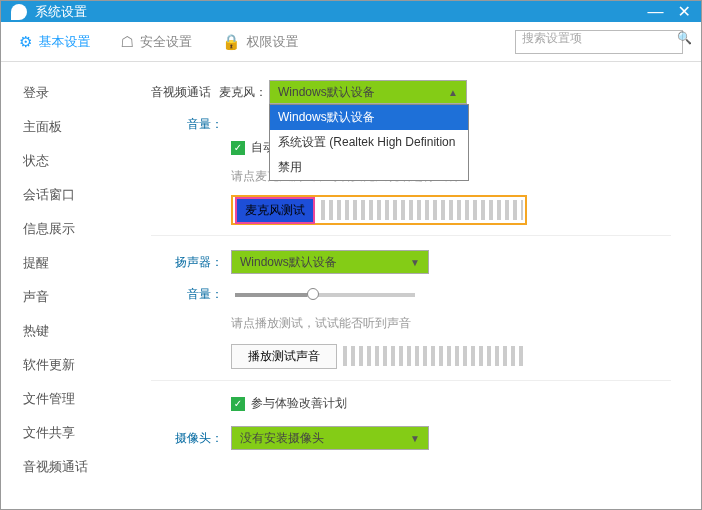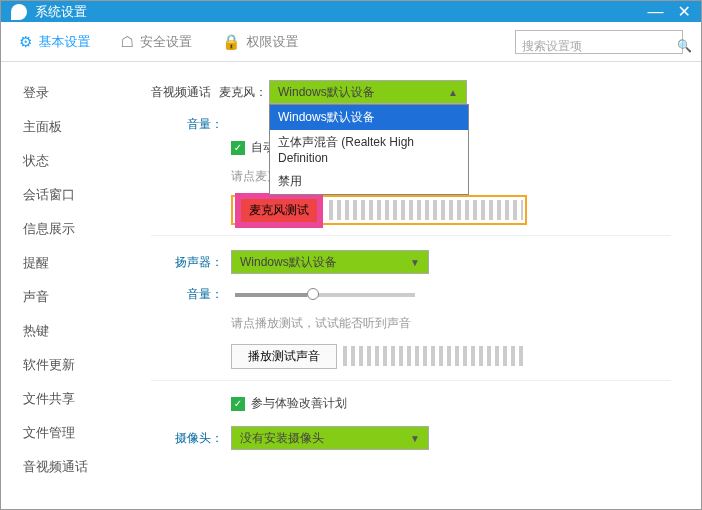--- a/index.html
+++ b/index.html
@@ -5,39 +5,39 @@
     * { margin: 0; padding: 0; box-sizing: border-box; font-family: "Microsoft YaHei", sans-serif; }
     body { width: 702px; height: 510px; background: #fff; border: 1px solid #999; font-size: 12px; color: #333; overflow: hidden; }
     .titlebar { background: #2196d8; height: 21px; display: flex; align-items: center; padding: 0 10px; color: #fff; }
     .titlebar .logo { width: 16px; height: 16px; background: #fff; border-radius: 50% 50% 50% 0; margin-right: 8px; }
     .titlebar .title { flex: 1; font-size: 13px; }
     .titlebar .winbtn { font-size: 16px; margin-left: 14px; cursor: pointer; }
     .tabrow { height: 40px; border-bottom: 1px solid #ddd; display: flex; align-items: center; padding: 0 18px; }
     .tab { display: flex; align-items: center; margin-right: 30px; color: #888; font-size: 13px; cursor: pointer; }
     .tab.active { color: #1e9fff; }
     .tab .ticon { margin-right: 6px; font-size: 15px; }
-    .searchbox { margin-left: auto; border: 1px solid #bbb; height: 24px; width: 168px; display: flex; align-items: flex-end; padding: 0 6px; color: #aaa; }
+    .searchbox { margin-left: auto; border: 1px solid #bbb; height: 24px; width: 168px; display: flex; align-items: flex-start; padding: 0 6px; color: #aaa; }
     .searchbox input { border: none; outline: none; flex: 1; font-size: 12px; color: #333; }
     .searchbox input::placeholder { color: #aaa; }
     .main { display: flex; height: 436px; }
     .sidebar { width: 140px; padding: 14px 0 0 22px; }
     .sidebar .item { font-size: 13px; color: #555; padding: 8px 0; cursor: pointer; }
     .content { flex: 1; padding: 18px 30px 0 10px; color: #444; position: relative; overflow: hidden; }
     .row { display: flex; align-items: center; margin-bottom: 12px; font-size: 12px; }
     .rowlabel { width: 72px; text-align: right; margin-right: 8px; color: #0369a1; }
     .sectionlabel { color: #444; margin-right: 8px; }
     .select { position: relative; border: 1px solid #aaa; height: 24px; width: 198px; display: flex; align-items: center; padding: 0 8px; background: #84cc16; cursor: pointer; }
     .select .arrow { margin-left: auto; font-size: 10px; color: #555; }
     .dropdown { position: absolute; top: 23px; left: -1px; width: 200px; border: 1px solid #888; background: #fff; z-index: 10; }
     .dropdown .opt { padding: 4px 8px; font-size: 12px; color: #333; cursor: pointer; }
     .dropdown .opt.sel { background: #1e70d8; color: #fff; }
     .checkbox { width: 14px; height: 14px; background: #2bb04a; display: inline-flex; align-items: center; justify-content: center; color: #fff; font-size: 10px; margin-right: 6px; }
     .hint { color: #999; font-size: 12px; margin-left: 80px; margin-bottom: 10px; }
     .testbox { display: flex; align-items: center; margin-left: 80px; border: 2px solid #f5a623; padding: 2px; width: 296px; height: 30px; }
-    .testbtn { border: 6px solid #ec4899; padding: 3px 8px; font-size: 12px; background: #ef4444; cursor: pointer; margin-right: 6px; }
+    .testbtn { border: 2px solid #ec4899; padding: 3px 8px; font-size: 12px; background: #1d4ed8; cursor: pointer; margin-right: 6px; }
     .meter { flex: 1; height: 20px; background: repeating-linear-gradient(90deg, #ccc 0 4px, #fff 4px 8px); }
     .slider { position: relative; width: 180px; height: 4px; background: #ccc; margin-left: 4px; }
     .slider .fill { position: absolute; left: 0; top: 0; height: 4px; background: #999; width: 40%; }
     .slider .thumb { position: absolute; top: -5px; left: 40%; width: 12px; height: 12px; border-radius: 50%; background: #fff; border: 1px solid #888; }
     .testbox2 { display: flex; align-items: center; margin-left: 80px; width: 296px; height: 28px; }
     .testbtn2 { border: 1px solid #bbb; padding: 3px 16px; font-size: 12px; background: #fafafa; cursor: pointer; margin-right: 6px; }
     .arrow-ann { position: absolute; left: 253px; top: 36px; width: 56px; height: 56px; pointer-events: none; }
     .divider { border: none; border-top: 1px solid #eee; margin: 10px 0 14px 0; }
   </style>
 </head>
@@ -73,36 +73,36 @@
   <div class="sidebar">
     <div class="item">登录</div>
     <div class="item">主面板</div>
     <div class="item">状态</div>
     <div class="item">会话窗口</div>
     <div class="item">信息展示</div>
     <div class="item">提醒</div>
     <div class="item">声音</div>
     <div class="item">热键</div>
     <div class="item">软件更新</div>
+    <div class="item">文件管理</div>
     <div class="item">文件共享</div>
-    <div class="item">文件管理</div>
     <div class="item">音视频通话</div>
   </div>
 
   <div class="content">
 
     <div class="row">
       <span class="sectionlabel">音视频通话</span>
       <span style="margin-right:2px">麦克风：</span>
       <div class="select">
         <span>Windows默认设备</span>
         <span class="arrow">▲</span>
         <div class="dropdown">
           <div class="opt sel">Windows默认设备</div>
-          <div class="opt">立体声混音 (Realtek High Definition</div>
+          <div class="opt">系统设置 (Realtek High Definition</div>
           <div class="opt">禁用</div>
         </div>
       </div>
     </div>
 
     <svg class="arrow-ann" viewBox="0 0 56 56">
       <path d="M6 50 L46 12" stroke="#f5a623" stroke-width="5" fill="none"></path>
       <path d="M46 12 L36 14 L44 22 Z" fill="#f5a623"></path>
     </svg>
 

